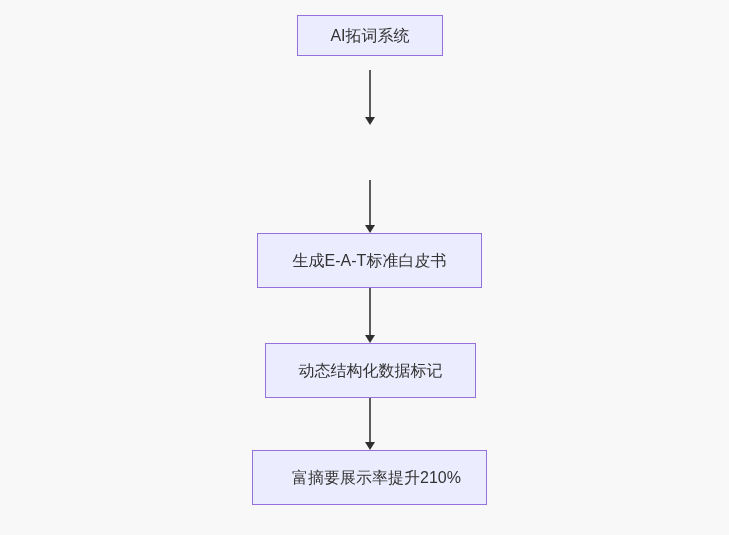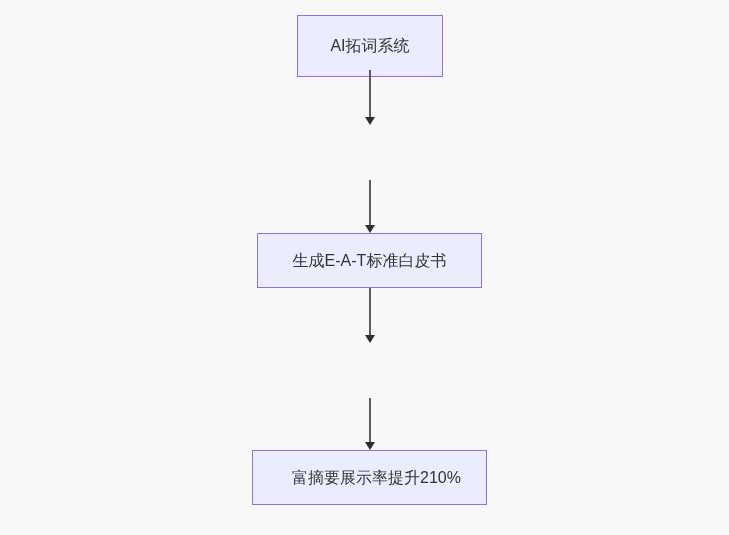--- a/index.html
+++ b/index.html
@@ -28,21 +28,21 @@
     align-items: center;
     justify-content: center;
     background: var(--node-fill);
     border: 1px solid var(--node-border);
     color: var(--text);
     font-size: 16px;
     line-height: 1.2;
     text-align: center;
     white-space: nowrap;
   }
-  .n1 { left: 297px; top: 15px;  width: 146px; height: 62px; }
+  .n1 { left: 297px; top: 15px;  width: 146px; height: 41px; }
   .n2 { left: 272px; top: 125px; width: 195px; height: 55px; }
   .n3 { left: 257px; top: 233px; width: 225px; height: 55px; }
   .n4 { left: 265px; top: 343px; width: 211px; height: 55px; }
   .n5 { left: 252px; top: 450px; width: 235px; height: 55px; padding-left: 14px; }
 
   .arrow {
     position: absolute;
     left: 364px;
     width: 12px;
   }
@@ -91,20 +91,23 @@
 
   <div class="flow-node n3">
     <span>生成E-A-T标准白皮书</span>
   </div>
 
   <div class="arrow a3">
     <div class="line"></div>
     <div class="head"></div>
   </div>
 
+  <div class="flow-node n4">
+    <span>动态结构化数据标记</span>
+  </div>
 
   <div class="arrow a4">
     <div class="line"></div>
     <div class="head"></div>
   </div>
 
   <div class="flow-node n5">
     <span>富摘要展示率提升210%</span>
   </div>
 

